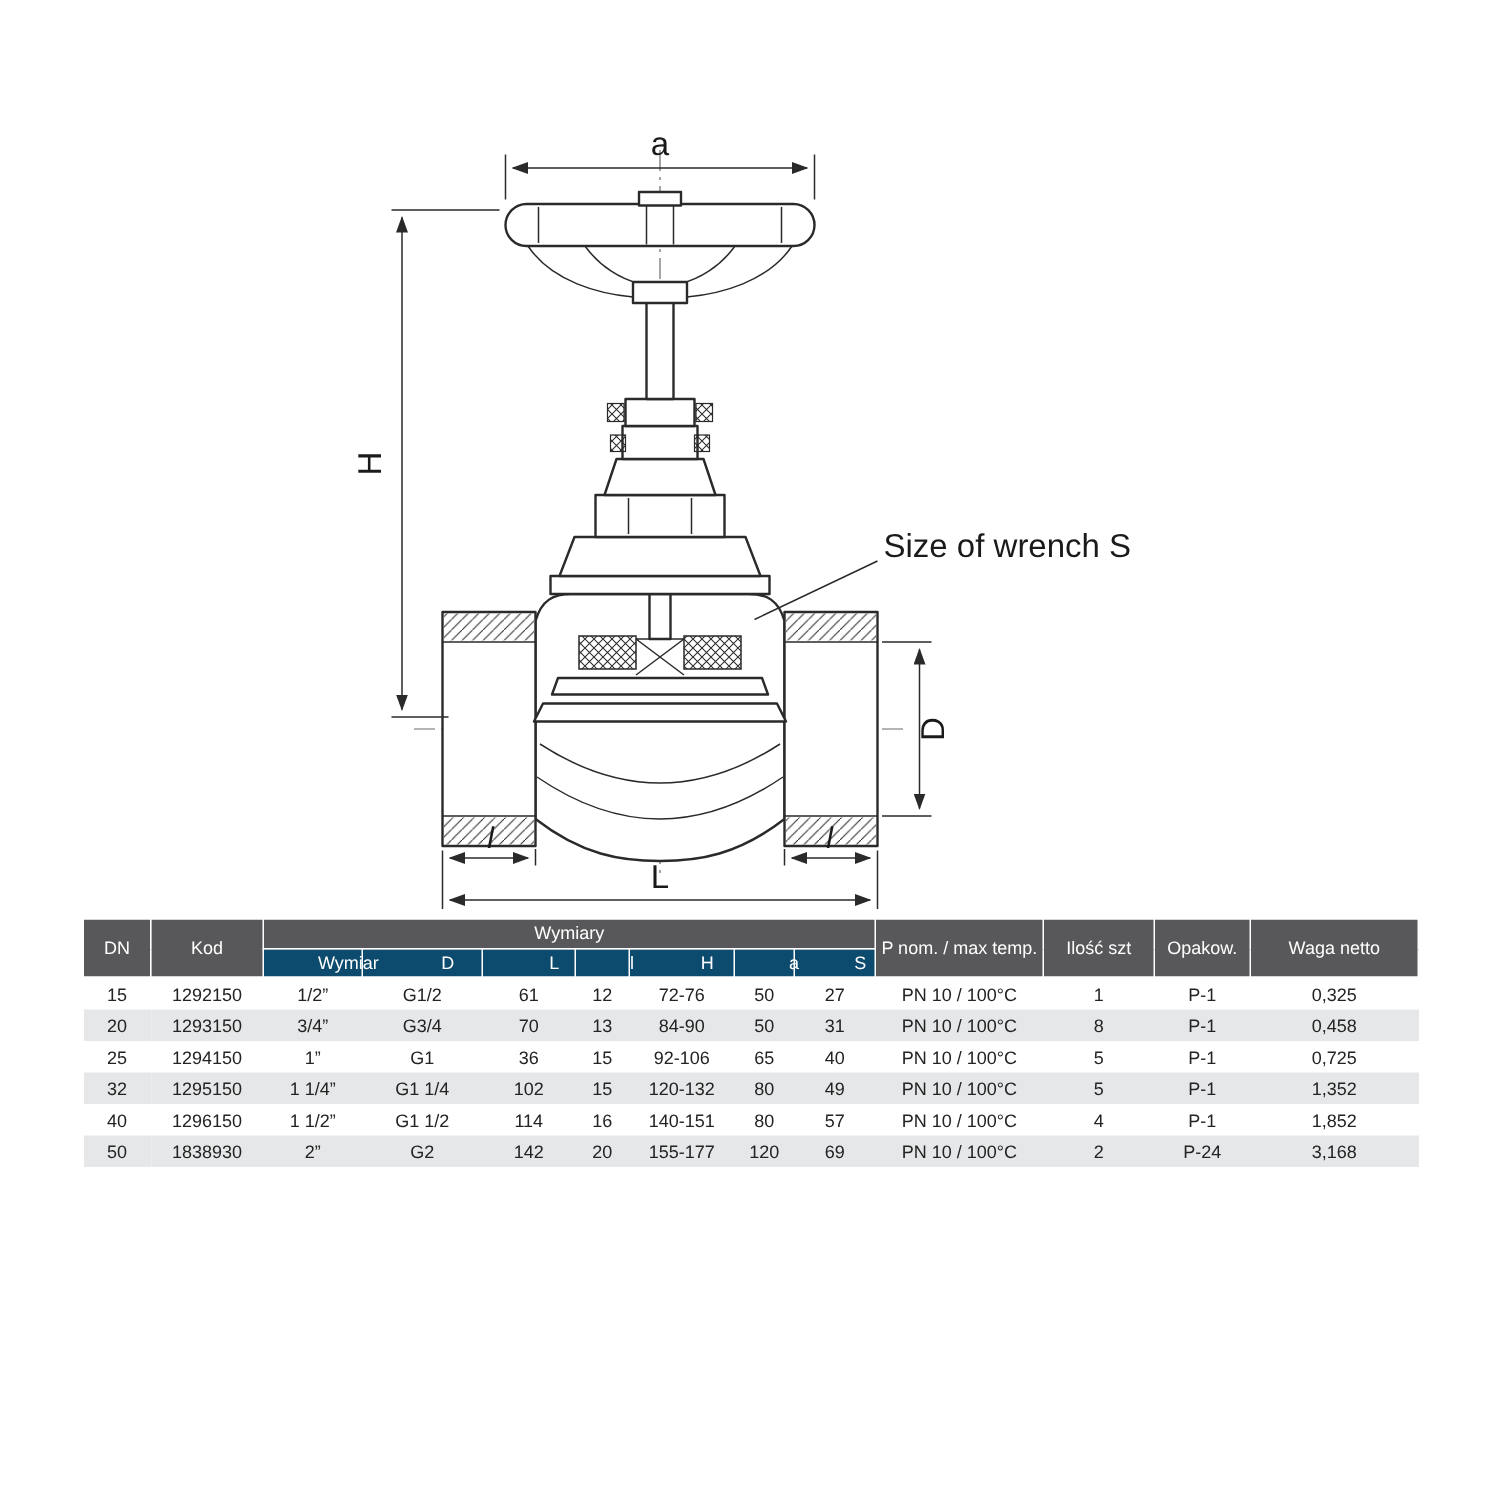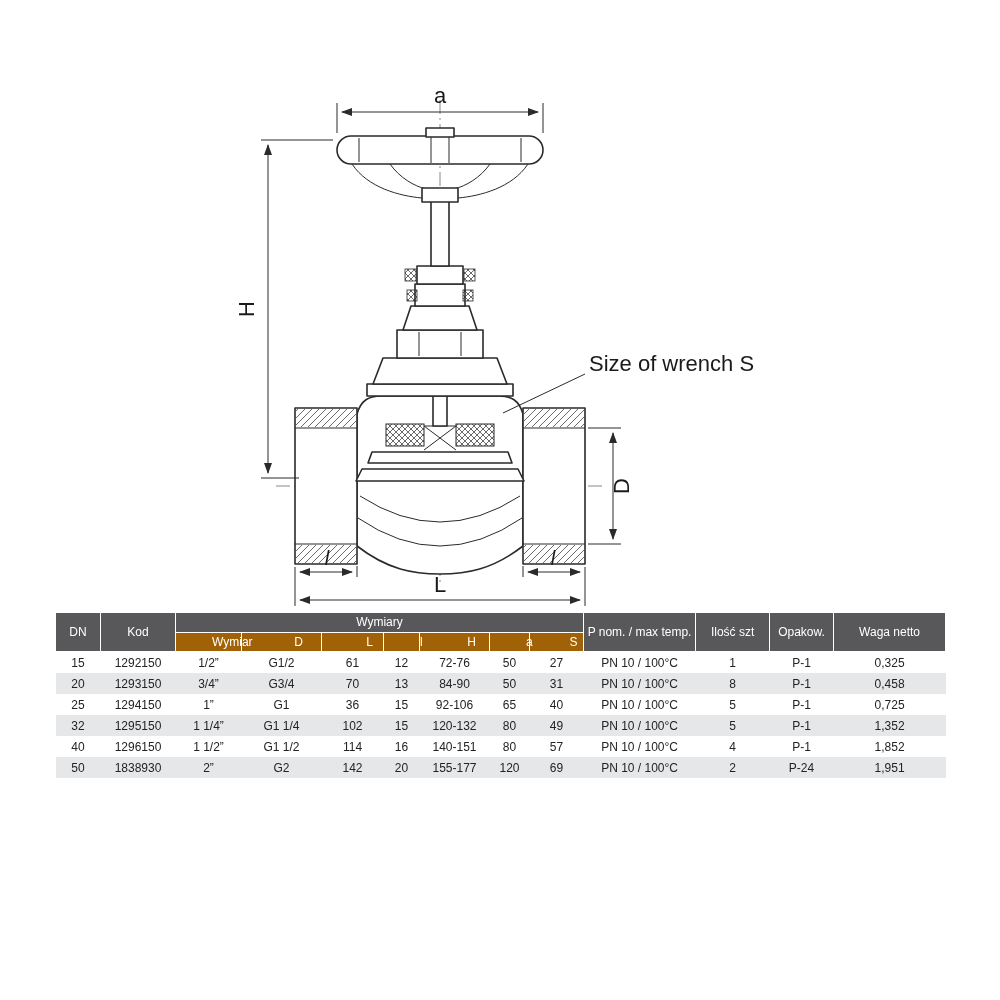--- a/index.html
+++ b/index.html
@@ -9,21 +9,21 @@
   .drawing .ol{fill:#fff;stroke:#2a2a2a;stroke-width:1.6;stroke-linejoin:round;}
   .drawing .thin{stroke:#2a2a2a;stroke-width:1;fill:none;}
   .drawing .dim{stroke:#2a2a2a;stroke-width:1;fill:none;}
   .drawing .cl{stroke:#6a6a6a;stroke-width:0.8;fill:none;stroke-dasharray:14 4 2 4;}
   .drawing text{font-family:"Liberation Sans",sans-serif;fill:#1a1a1a;}
 
   table.spec{position:absolute;left:55px;top:612px;width:890px;border-collapse:collapse;
              table-layout:fixed;font-size:12px;}
   table.spec th{background:#58585a;color:#fff;font-weight:400;border:1px solid #fff;
                 padding:1px 2px;line-height:1.05;text-align:center;}
-  table.spec th.sub{background:#a16207;height:16px;padding-left:36px;}
+  table.spec th.sub{background:#0c4a6e;height:16px;padding-left:36px;}
   table.spec thead tr:first-child th{height:17px;}
   table.spec td{text-align:center;color:#232323;padding:1px 2px;height:19px;}
   table.spec tbody tr:nth-child(even){background:#e6e7e8;}
   table.spec td.kod{font-weight:400;}
 </style>
 </head>
 <body>
 
 <div class="sheet">
 
@@ -265,18 +265,18 @@
           <td>2”</td>
           <td>G2</td>
           <td>142</td>
           <td>20</td>
           <td>155-177</td>
           <td>120</td>
           <td>69</td>
           <td>PN 10 / 100°C</td>
           <td>2</td>
           <td>P-24</td>
-          <td>1,951</td>
+          <td>3,168</td>
         </tr>
       </tbody>
   </table>
 
 </div>
 
 </body></html>

